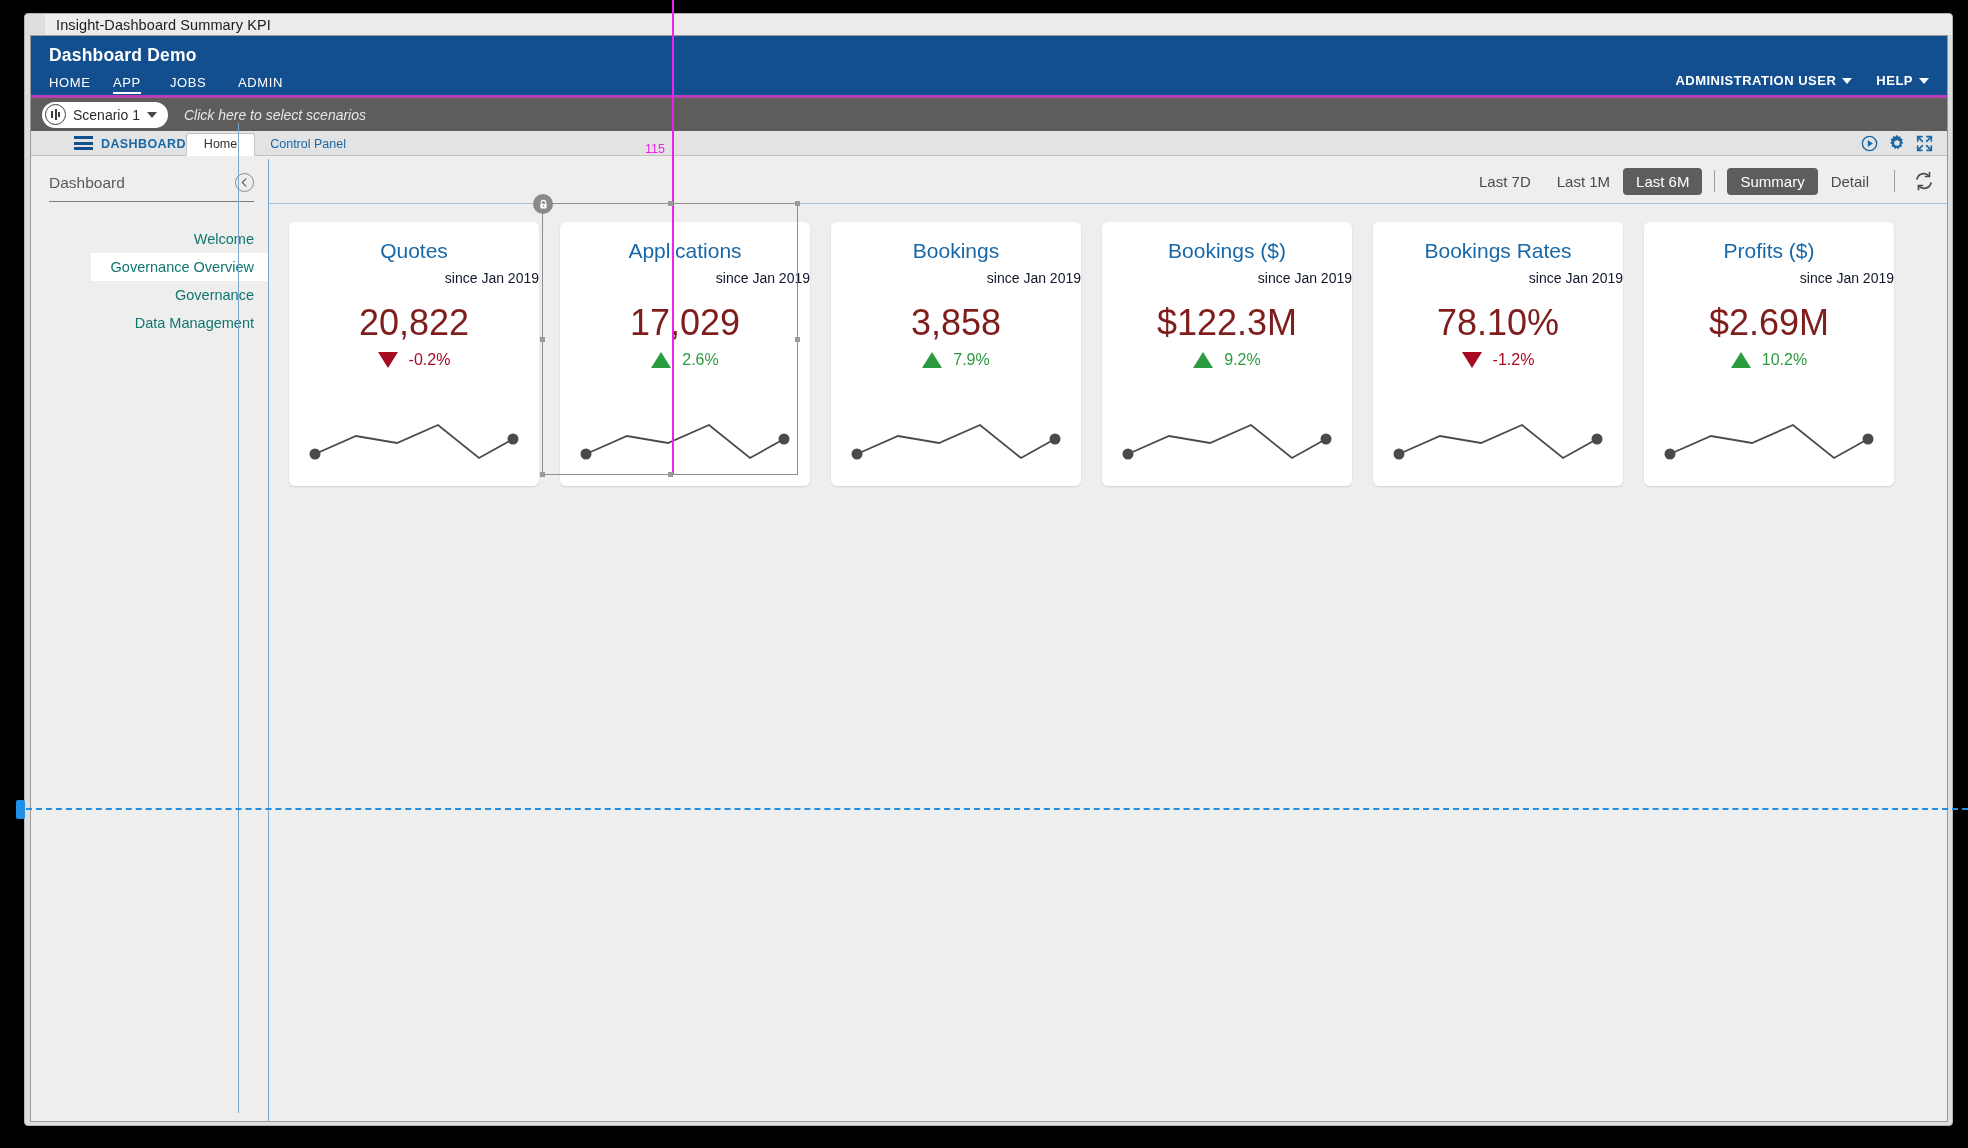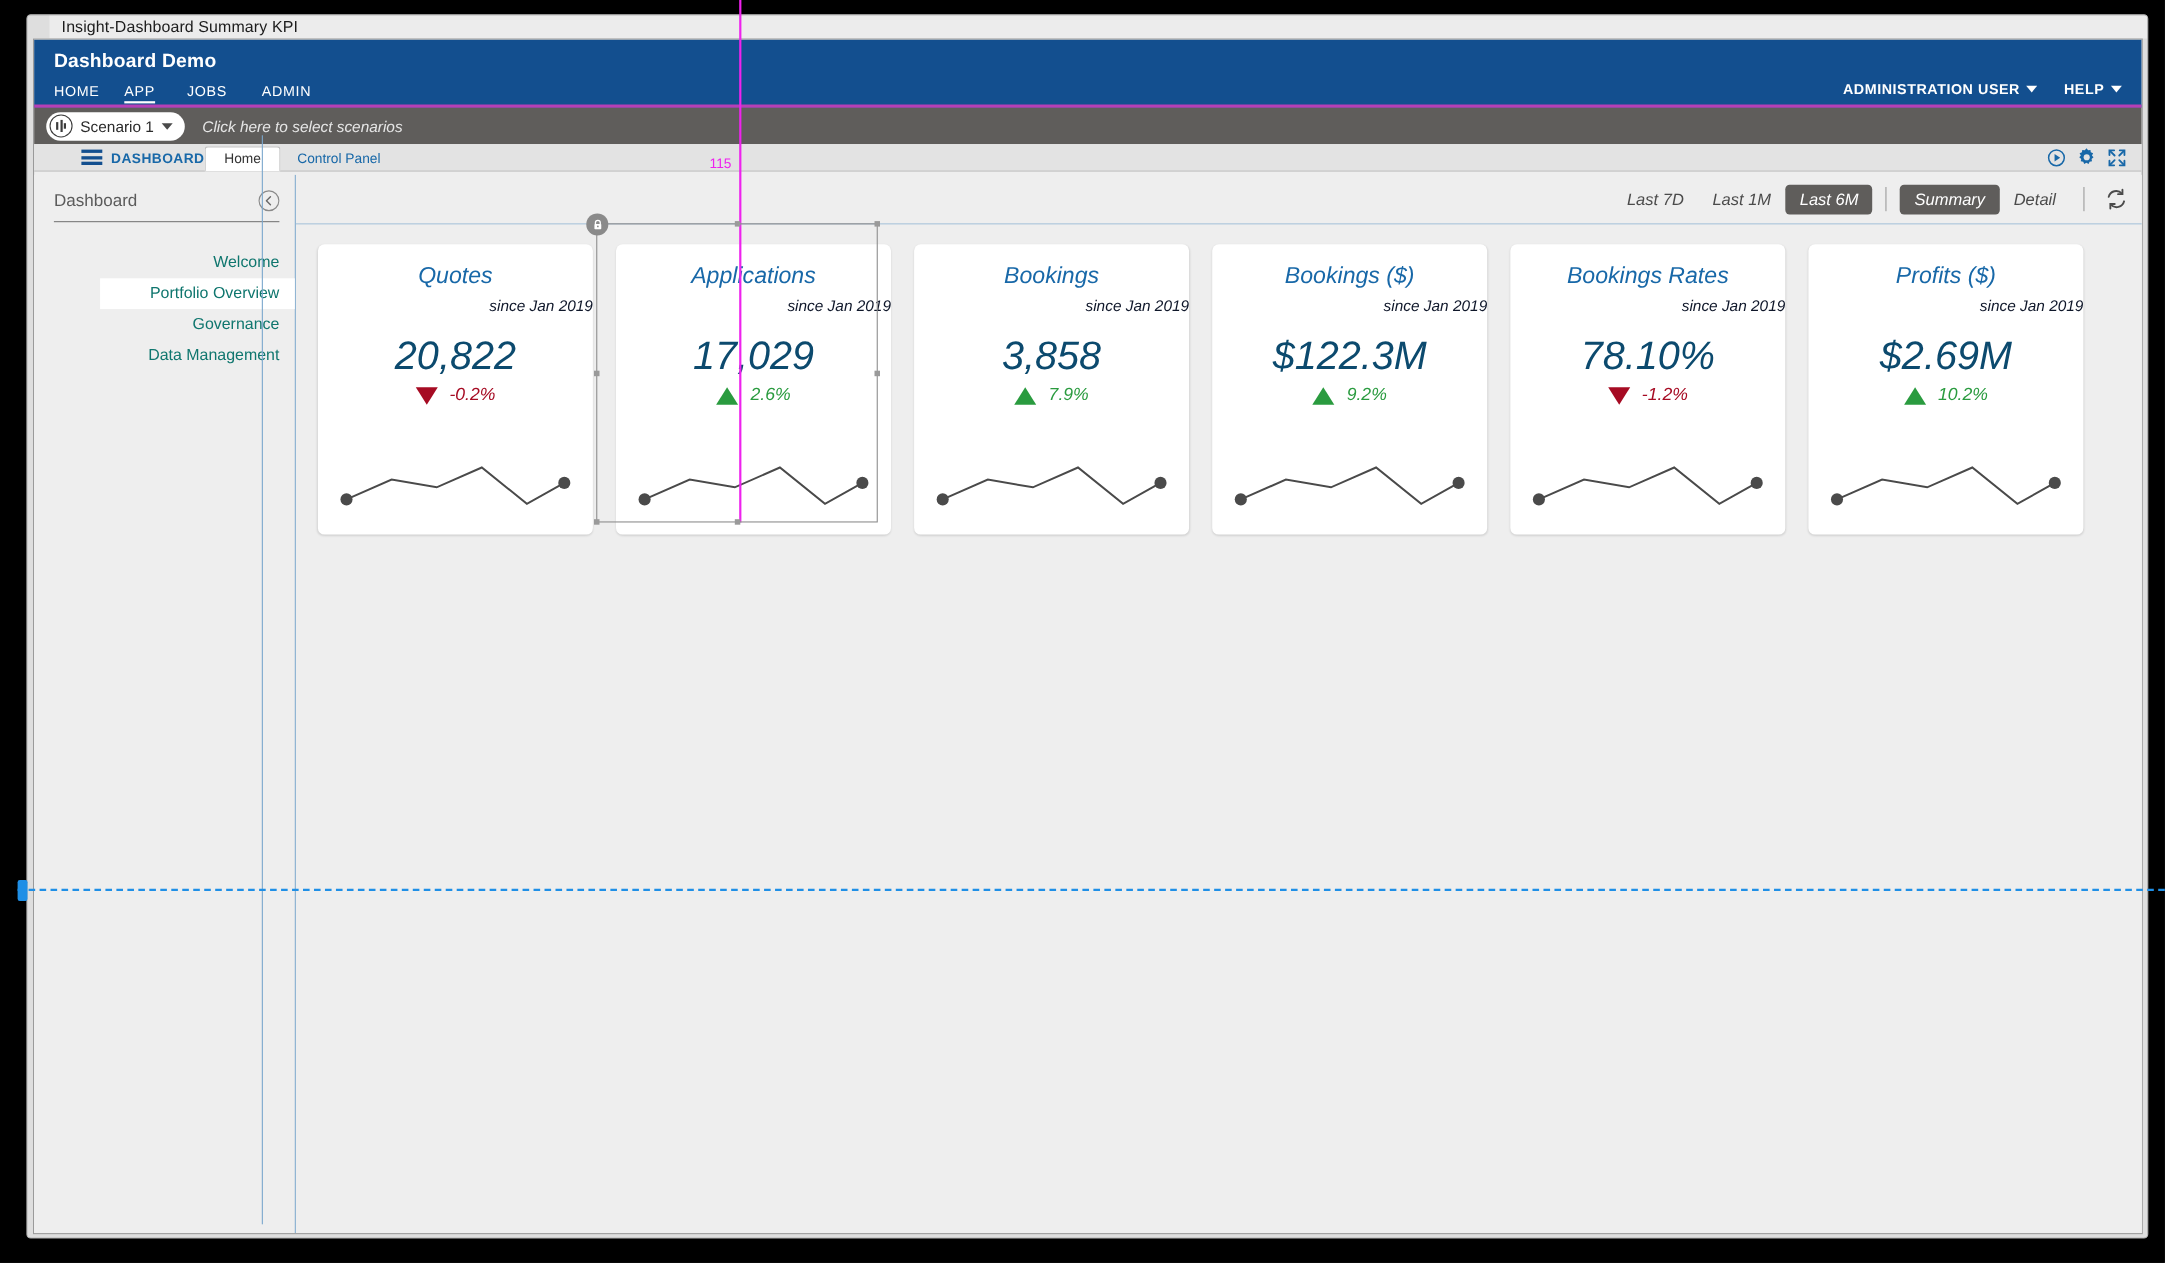--- a/index.html
+++ b/index.html
@@ -209,21 +209,20 @@
     background: #ffffff;
     margin-left: 60px;
   }
 
   
   .content {
     position: absolute;
     left: 238px; top: 0;
     width: 1680px; height: 964px;
     background: #eeeeee;
-    font-style: italic;
   }
   .toolbar {
     height: 45px;
     display: flex; align-items: center; justify-content: flex-end;
     padding-right: 14px;
     border-bottom: 1px solid #a8c4da;
     gap: 0;
   }
   .tb-item {
     font-size: 15px; color: #4b4b4b;
@@ -259,21 +258,21 @@
     font-size: 21px; color: #1868a8;
     line-height: 1.1;
   }
   .kpi-sub {
     text-align: right;
     font-size: 14px; color: #0f172a;
     margin-top: 8px;
   }
   .kpi-value {
     text-align: center;
-    font-size: 36px; color: #0c4a6e;
+    font-size: 36px; color: #7f1d1d;
     margin-top: 18px;
     line-height: 1.05;
     white-space: nowrap;
   }
   .kpi-delta {
     display: flex; align-items: center; justify-content: center;
     gap: 11px; margin-top: 9px;
     font-size: 16px;
   }
   .tri-up {
@@ -452,21 +451,21 @@
           <span class="collapse-btn">
             <svg width="11" height="11" viewBox="0 0 12 12">
                 <path d="M7.5 2 L3.5 6 L7.5 10" fill="none" stroke="#6a6a6a" stroke-width="1.4" stroke-linecap="round" stroke-linejoin="round"></path>
               </svg>
           </span>
         </div>
         <div class="lp-rule"></div>
 
         <div class="lp-items">
           <div class="lp-item">Welcome</div>
-          <div class="lp-item active">Portfolio Overview</div>
+          <div class="lp-item active">Governance Overview</div>
           <div class="lp-item">Governance</div>
           <div class="lp-item">Data Management</div>
         </div>
       </div>
 
       <div class="content">
 
         <div class="toolbar">
           <div class="tb-item">Last 7D</div>
           <div class="tb-item">Last 1M</div>

